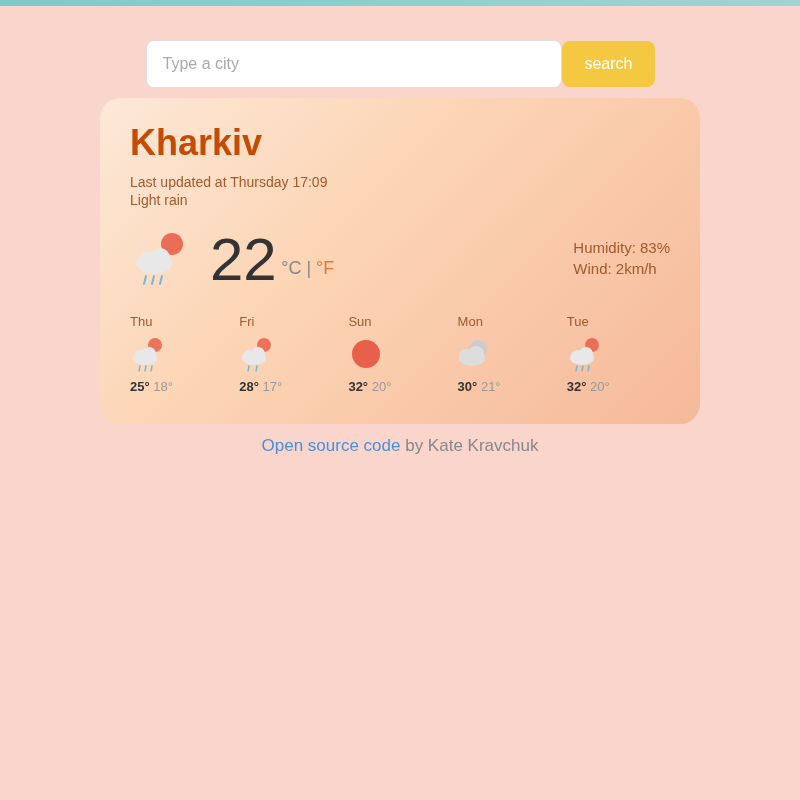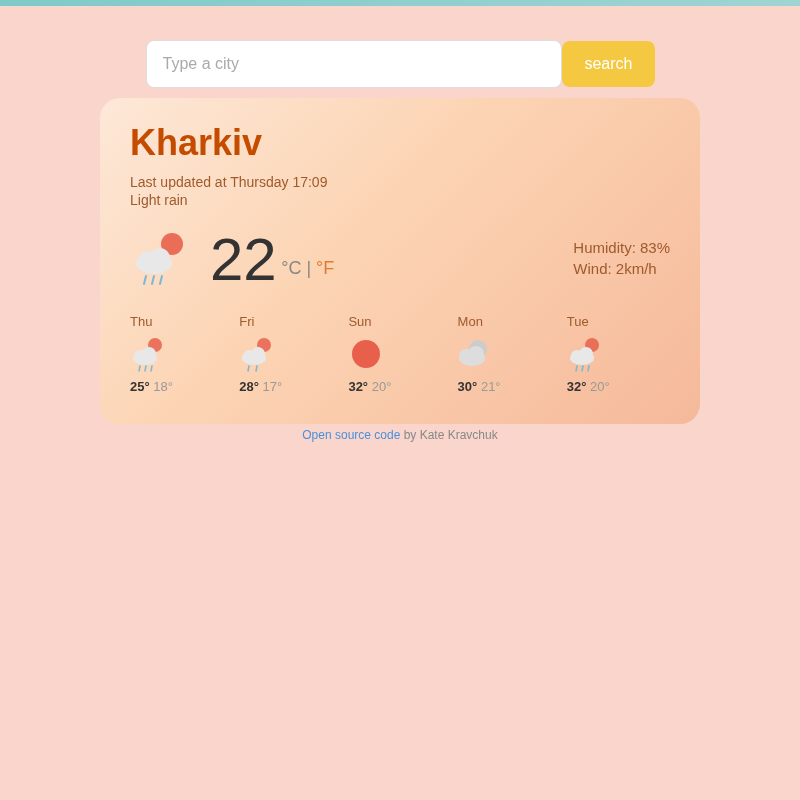--- a/index.html
+++ b/index.html
@@ -158,22 +158,22 @@
     .forecast-temps .hi {
       color: #333;
       font-weight: 600;
     }
 
     .forecast-temps .lo {
       color: #999;
     }
 
     .open-source {
-      margin-top: 4px;
-      font-size: 12px;
+      margin-top: 12px;
+      font-size: 17px;
       color: #888;
     }
 
     .open-source a {
       color: #4a90d9;
       text-decoration: none;
     }
 
     
     svg.weather-svg {

